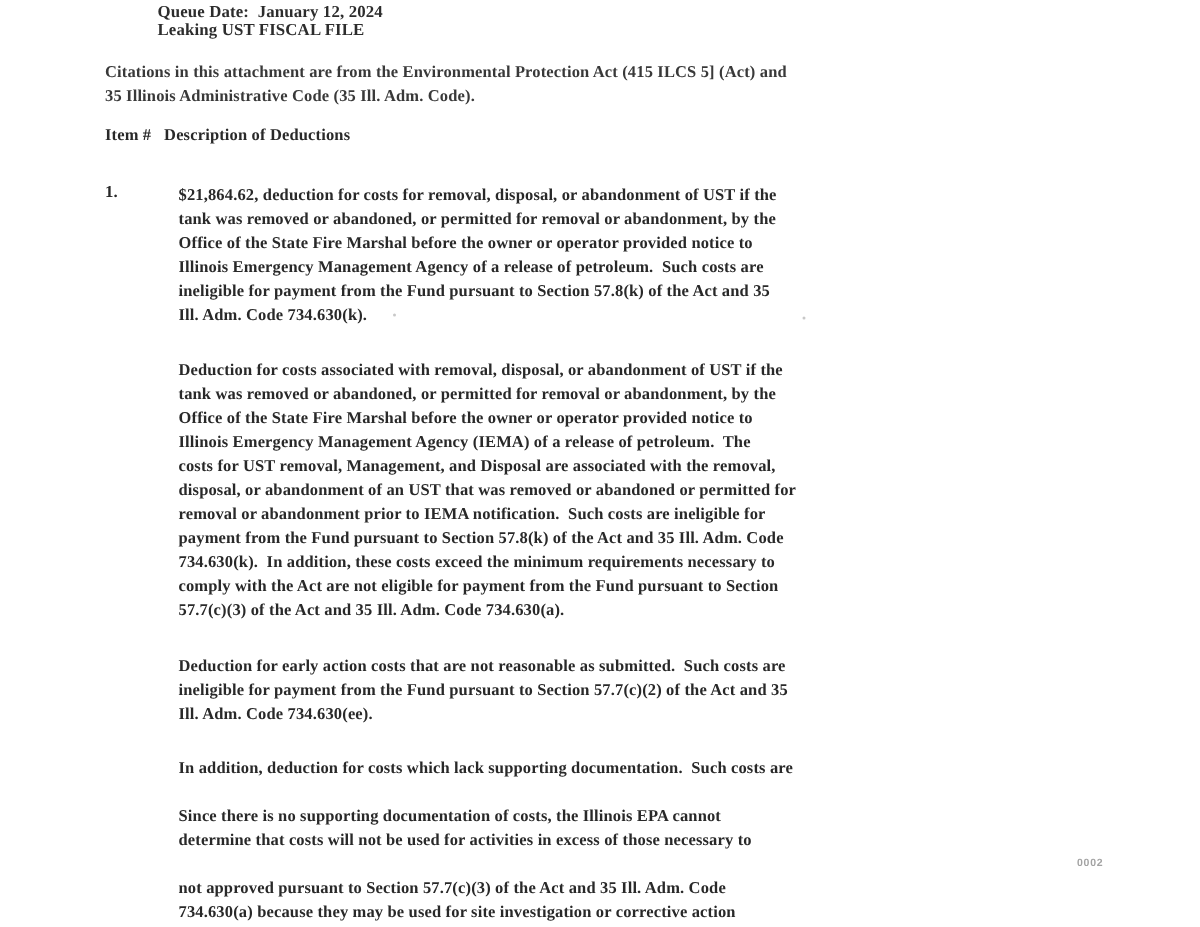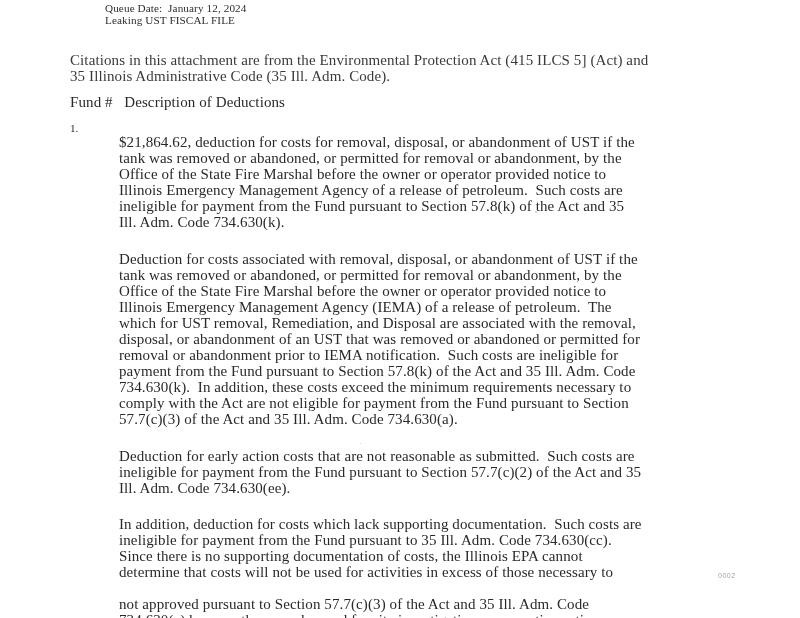--- a/index.html
+++ b/index.html
@@ -12,41 +12,41 @@
     height: 618px;
     overflow: hidden;
     font-family: "Liberation Serif", serif;
     color: #1a1a1a;
   }
   .page {
     position: relative;
     width: 704px;
     height: 618px;
     background: #ffffff;
+    font-weight: bold;
   }
   .scan-layer {
     position: absolute;
     inset: 0;
     filter: contrast(1.02);
   }
   .txt {
     position: absolute;
     font-family: "Liberation Serif", serif;
     color: #2a2a2a;
     letter-spacing: 0.1px;
     white-space: pre;
   }
   .body-block {
     position: absolute;
     font-family: "Liberation Serif", serif;
-    font-size: 15px;
+    font-size: 11px;
     line-height: 16.1px;
     color: #2b2b2b;
     text-align: left;
-    margin-top: 12px;
   }
   .header-line {
     font-size: 11.2px;
     color: #2f2f2f;
   }
   .item-num {
     position: absolute;
     font-size: 11.2px;
     color: #2b2b2b;
   }
@@ -74,49 +74,48 @@
 <div class="page">
   <div class="scan-layer">
 
     <div class="txt header-line" style="left:105px; top:2px;">Queue Date:  January 12, 2024</div>
 
     <div class="txt header-line" style="left:105px; top:14px;">Leaking UST FISCAL FILE</div>
 
     <div class="txt body-block line-dim" style="left:70px; top:40px;">Citations in this attachment are from the Environmental Protection Act (415 ILCS 5] (Act) and</div>
     <div class="txt body-block line-dim" style="left:70px; top:56px;">35 Illinois Administrative Code (35 Ill. Adm. Code).</div>
 
-    <div class="txt body-block" style="left:70px; top:82px;">Fund #   Description of Deductions</div>
+    <div class="txt body-block" style="left:70px; top:82px;">Item #   Description of Deductions</div>
 
     <div class="item-num" style="left:70px; top:122px;">1.</div>
 
     <div class="txt body-block" style="left:119px; top:122px;">$21,864.62, deduction for costs for removal, disposal, or abandonment of UST if the</div>
     <div class="txt body-block" style="left:119px; top:138px;">tank was removed or abandoned, or permitted for removal or abandonment, by the</div>
     <div class="txt body-block" style="left:119px; top:154px;">Office of the State Fire Marshal before the owner or operator provided notice to</div>
     <div class="txt body-block" style="left:119px; top:170px;">Illinois Emergency Management Agency of a release of petroleum.  Such costs are</div>
     <div class="txt body-block" style="left:119px; top:186px;">ineligible for payment from the Fund pursuant to Section 57.8(k) of the Act and 35</div>
     <div class="txt body-block" style="left:119px; top:202px;text-align:right;">Ill. Adm. Code 734.630(k).</div>
 
     <div class="txt body-block" style="left:119px; top:239px;">Deduction for costs associated with removal, disposal, or abandonment of UST if the</div>
     <div class="txt body-block" style="left:119px; top:255px;">tank was removed or abandoned, or permitted for removal or abandonment, by the</div>
     <div class="txt body-block" style="left:119px; top:271px;">Office of the State Fire Marshal before the owner or operator provided notice to</div>
     <div class="txt body-block" style="left:119px; top:287px;">Illinois Emergency Management Agency (IEMA) of a release of petroleum.  The</div>
-    <div class="txt body-block" style="left:119px; top:303px;">which for UST removal, Remediation, and Disposal are associated with the removal,</div>
+    <div class="txt body-block" style="left:119px; top:303px;">costs for UST removal, Management, and Disposal are associated with the removal,</div>
     <div class="txt body-block" style="left:119px; top:335px;">removal or abandonment prior to IEMA notification.  Such costs are ineligible for</div>
     <div class="txt body-block" style="left:119px; top:319px;">disposal, or abandonment of an UST that was removed or abandoned or permitted for</div>
     <div class="txt body-block" style="left:119px; top:351px;">payment from the Fund pursuant to Section 57.8(k) of the Act and 35 Ill. Adm. Code</div>
     <div class="txt body-block" style="left:119px; top:367px;">734.630(k).  In addition, these costs exceed the minimum requirements necessary to</div>
     <div class="txt body-block" style="left:119px; top:383px;">comply with the Act are not eligible for payment from the Fund pursuant to Section</div>
     <div class="txt body-block" style="left:119px; top:399px;">57.7(c)(3) of the Act and 35 Ill. Adm. Code 734.630(a).</div>
 
     <div class="txt body-block" style="left:119px; top:436px;">Deduction for early action costs that are not reasonable as submitted.  Such costs are</div>
     <div class="txt body-block" style="left:119px; top:452px;text-align:right;">ineligible for payment from the Fund pursuant to Section 57.7(c)(2) of the Act and 35</div>
     <div class="txt body-block" style="left:119px; top:468px;">Ill. Adm. Code 734.630(ee).</div>
 
     <div class="txt body-block" style="left:119px; top:504px;">In addition, deduction for costs which lack supporting documentation.  Such costs are</div>
-    <div class="txt body-block" style="left:119px; top:520px;">ineligible for payment from the Fund pursuant to 35 Ill. Adm. Code 734.630(cc).</div>
     <div class="txt body-block" style="left:119px; top:552px;">determine that costs will not be used for activities in excess of those necessary to</div>
     <div class="txt body-block" style="left:119px; top:536px;">Since there is no supporting documentation of costs, the Illinois EPA cannot</div>
     <div class="txt body-block" style="left:119px; top:584px;text-align:right;">not approved pursuant to Section 57.7(c)(3) of the Act and 35 Ill. Adm. Code</div>
     <div class="txt body-block" style="left:119px; top:600px;">734.630(a) because they may be used for site investigation or corrective action</div>
 
     <div class="speck" style="left:262px; top:209px; width:2px; height:2px;"></div>
     <div class="speck" style="left:535px; top:211px; width:2px; height:2px;"></div>
     <div class="speck" style="left:360px; top:443px; width:1px; height:1px;"></div>
 
     <div class="stamp" style="left:718px; top:572px;">0002</div>

